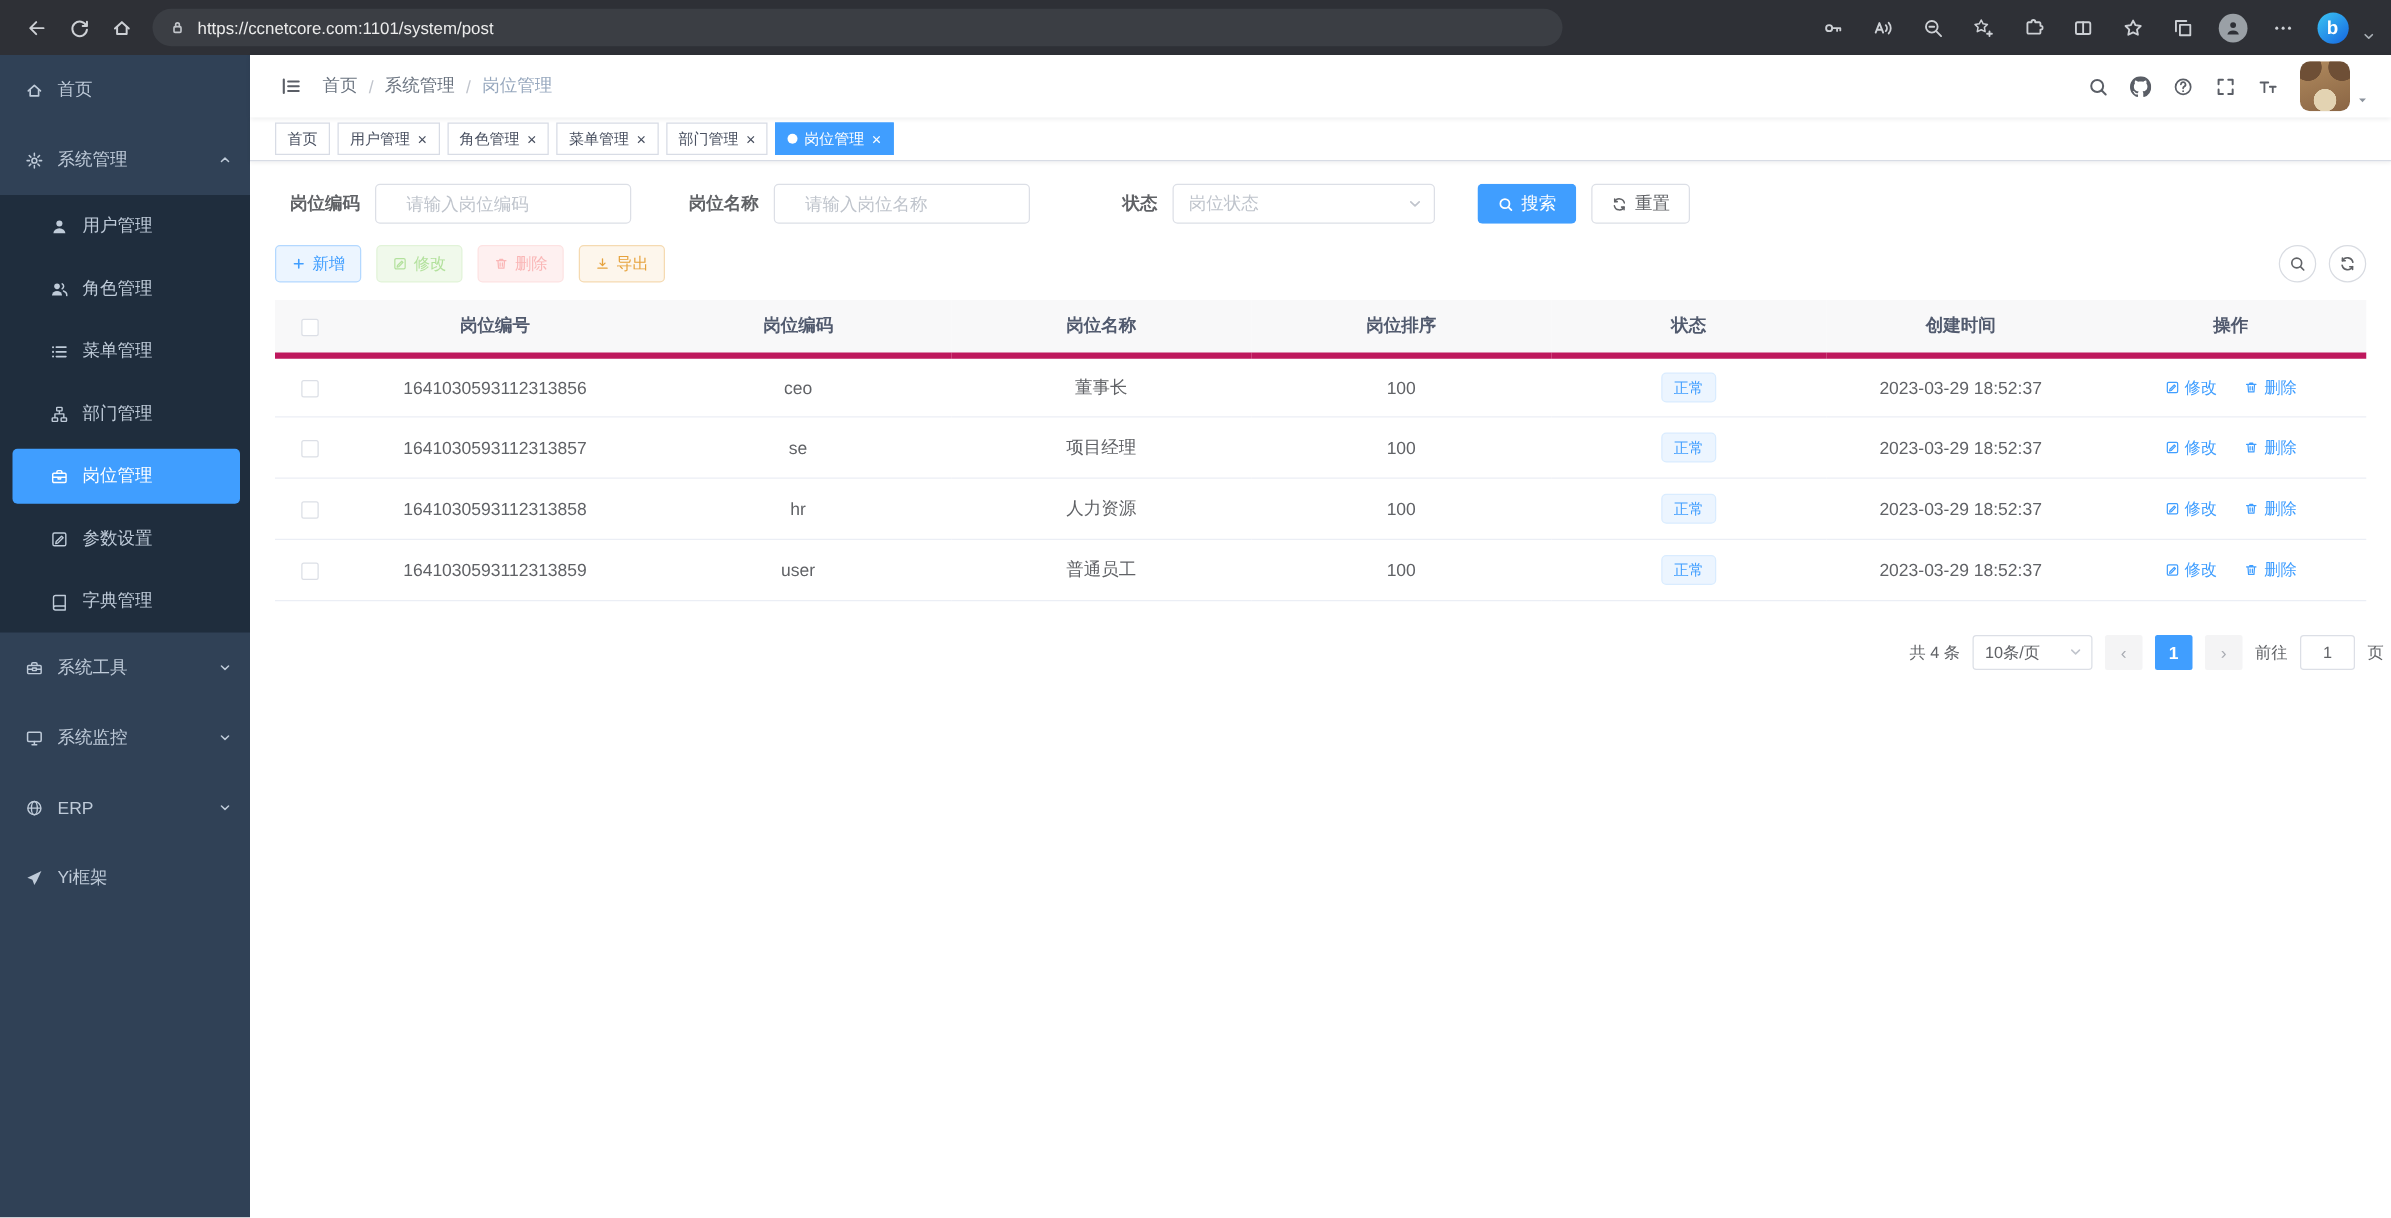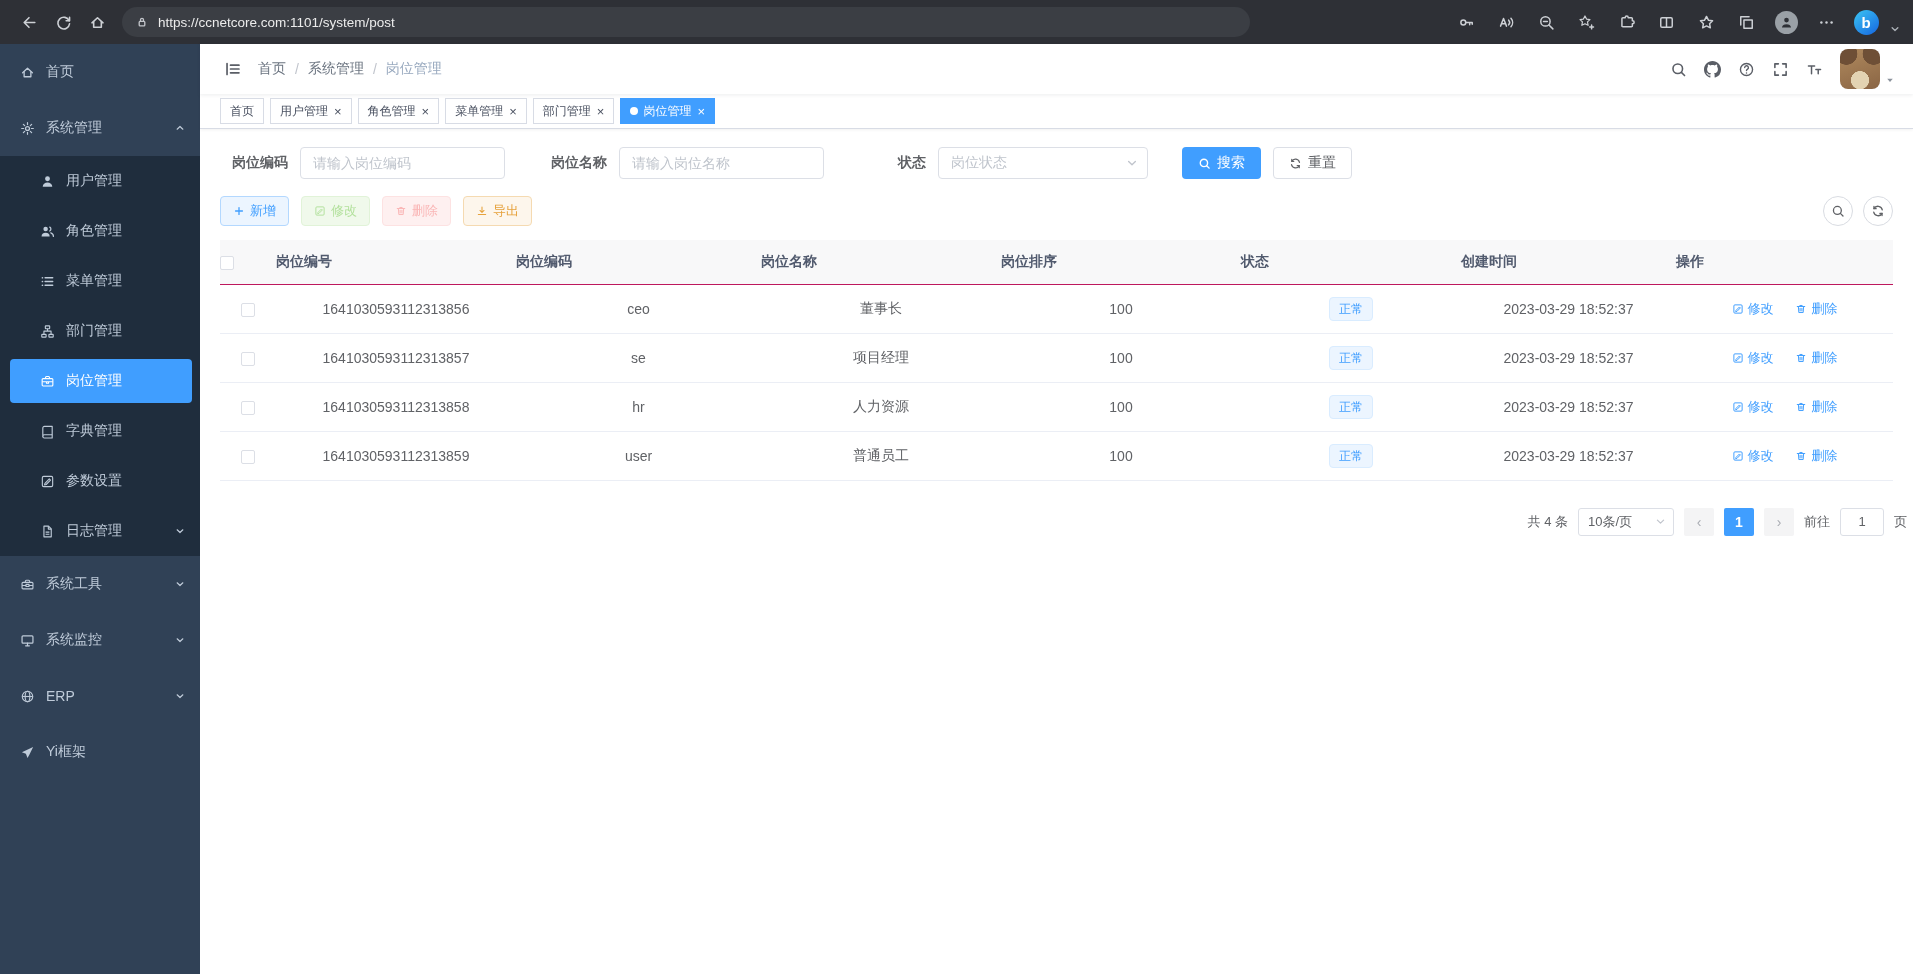--- a/index.html
+++ b/index.html
@@ -70,21 +70,21 @@
   .tag-item.active { background:var(--accent,#409EFF); border-color:var(--accent,#409EFF); color:#fff; }
   .tag-dot { width:8px; height:8px; border-radius:50%; background:#fff; display:inline-block; }
   .tag-close { font-size:13px; line-height:1; font-style:normal; margin-left:1px; cursor:pointer; }
 
   
   .content { flex:1; padding:14px 20px 0 20px; overflow:hidden; background:#fff; }
 
   .filter-row { display:flex; align-items:center; margin-top:4px; }
   .f-item { display:flex; align-items:center; margin-right:34px; }
   .f-label { width:68px; text-align:right; margin-right:12px; font-size:14px; font-weight:bold; color:#606266; white-space:nowrap; }
-  .f-input { width:205px; height:32px; border:1px solid #dcdfe6; border-radius:4px; padding:0 12px; font-size:14px; color:#606266; outline:none; font-family:inherit; }
+  .f-input { width:205px; height:32px; border:1px solid #dcdfe6; border-radius:4px; padding:0 24px; font-size:14px; color:#606266; outline:none; font-family:inherit; }
   .f-input::placeholder { color:#bfc4cc; }
   .f-select { width:210px; height:32px; border:1px solid #dcdfe6; border-radius:4px; padding:0 9px 0 12px; display:flex; align-items:center; justify-content:space-between; font-size:14px; color:#bfc4cc; cursor:pointer; background:#fff; }
   .f-select .ic { width:12px; height:12px; color:#c0c4cc; }
   .btn { height:32px; display:inline-flex; align-items:center; gap:6px; padding:0 15px; border-radius:4px; font-size:14px; border:1px solid transparent; cursor:pointer; font-family:inherit; }
   .btn .ic { width:13px; height:13px; }
   .btn-primary { background:var(--accent,#409EFF); color:#fff; }
   .btn-default { background:#fff; border-color:#dcdfe6; color:#606266; margin-left:12px; }
 
   .toolbar-row { display:flex; align-items:center; margin-top:17px; }
   .btn-sm { height:30px; display:inline-flex; align-items:center; gap:5px; padding:0 12px; border-radius:4px; font-size:13px; border:1px solid; margin-right:12px; cursor:pointer; font-family:inherit; }
@@ -92,21 +92,21 @@
   .btn-add { color:var(--accent,#409EFF); background:#ecf5ff; border-color:#b3d8ff; }
   .btn-edit { color:#b3e19d; background:#f0f9eb; border-color:#e1f3d8; cursor:not-allowed; }
   .btn-del { color:#fab6b6; background:#fef0f0; border-color:#fde2e2; cursor:not-allowed; }
   .btn-export { color:var(--warning,#E6A23C); background:#fdf6ec; border-color:#f5dab1; }
   .toolbar-right { margin-left:auto; display:flex; gap:10px; }
   .circle-btn { width:30px; height:30px; border-radius:50%; border:1px solid #d9dce2; background:#fff; color:#606266; display:flex; align-items:center; justify-content:center; cursor:pointer; }
   .circle-btn .ic { width:14px; height:14px; }
 
   
   .data-table { width:100%; border-collapse:collapse; table-layout:fixed; margin-top:14px; }
-  .data-table th { height:44px; background:#f8f8f9; color:#515a6e; font-size:14px; font-weight:bold; text-align:left; border-bottom:1px solid #be185d; }
+  .data-table th { height:44px; background:#f8f8f9; color:#515a6e; font-size:14px; font-weight:bold; text-align:center; border-bottom:5px solid #be185d; }
   .data-table td { height:49px; color:#606266; font-size:14px; text-align:center; border-bottom:1px solid #ebeef5; }
   .checkbox { width:14px; height:14px; border:1px solid #dcdfe6; border-radius:2px; background:#fff; display:inline-block; vertical-align:middle; cursor:pointer; }
   .tag-normal { display:inline-block; height:24px; line-height:22px; padding:0 9px; background:var(--tag_blue_bg,#ecf5ff); border:1px solid #d9ecff; color:var(--accent,#409EFF); border-radius:4px; font-size:12px; }
   .op-link { color:var(--accent,#409EFF); font-size:13px; display:inline-flex; align-items:center; gap:4px; margin:0 9px; cursor:pointer; }
   .op-link .ic { width:12px; height:12px; }
 
   
   .pagination { display:flex; align-items:center; justify-content:flex-end; gap:10px; margin:27px -14px 0 0; font-size:13px; color:#606266; }
   .pg-size { width:96px; height:28px; border:1px solid #dcdfe6; border-radius:3px; display:flex; align-items:center; justify-content:space-between; padding:0 7px 0 9px; cursor:pointer; background:#fff; }
   .pg-size .ic { width:11px; height:11px; color:#c0c4cc; }
@@ -279,43 +279,31 @@
           </div>
           <div class="menu-item active">
             <svg class="ic" viewBox="0 0 16 16" fill="none" stroke="currentColor" stroke-width="1.2" stroke-linejoin="round">
                 <rect x="2.3" y="4.9" width="11.4" height="7.9" rx="1"></rect>
                 <path d="M5.9 4.9V3.7a1 1 0 0 1 1-1h2.2a1 1 0 0 1 1 1v1.2M2.3 8.3h11.4M6.9 8.3v1.5h2.2V8.3"></path>
               </svg>
             <span>岗位管理</span>
           </div>
           <div class="menu-item">
             <svg class="ic" viewBox="0 0 16 16" fill="none" stroke="currentColor" stroke-width="1.2" stroke-linejoin="round">
+                <rect x="2.5" y="2.5" width="11" height="11" rx="1.4"></rect>
+                <path d="M9.9 5.3l1.3 1.3-4.6 4.6-1.7.4.4-1.7z"></path>
+              </svg>
+            <span>参数设置</span>
+          </div>
+          <div class="menu-item">
+            <svg class="ic" viewBox="0 0 16 16" fill="none" stroke="currentColor" stroke-width="1.2" stroke-linejoin="round">
                 <path d="M4.7 2.5H13v9H4.7A1.7 1.7 0 0 0 3 13.2V4.2a1.7 1.7 0 0 1 1.7-1.7z"></path>
                 <path d="M3 13.2a1.7 1.7 0 0 0 1.7 1.7H13v-3.4"></path>
               </svg>
             <span>字典管理</span>
-          </div>
-          <div class="menu-item">
-            <svg class="ic" viewBox="0 0 16 16" fill="none" stroke="currentColor" stroke-width="1.2" stroke-linejoin="round">
-                <rect x="2.5" y="2.5" width="11" height="11" rx="1.4"></rect>
-                <path d="M9.9 5.3l1.3 1.3-4.6 4.6-1.7.4.4-1.7z"></path>
-              </svg>
-            <span>参数设置</span>
-          </div>
-          <div class="menu-item">
-            <svg class="ic" viewBox="0 0 16 16" fill="none" stroke="currentColor" stroke-width="1.2" stroke-linejoin="round">
-                <path d="M4.2 2.3h4.9L12 5.2v8.5H4.2z"></path>
-                <path d="M8.9 2.3v3.1H12M6 8.6h4M6 10.9h4"></path>
-              </svg>
-            <span>日志管理</span>
-            <span class="chev">
-              <svg class="ic" viewBox="0 0 16 16" fill="none" stroke="currentColor" stroke-width="1.6" stroke-linecap="round" stroke-linejoin="round">
-                  <path d="m4.2 6.4 3.8 3.6 3.8-3.6"></path>
-                </svg>
-            </span>
           </div>
         </div>
 
         <div class="menu-item">
           <svg class="ic" viewBox="0 0 16 16" fill="none" stroke="currentColor" stroke-width="1.2" stroke-linejoin="round">
               <rect x="2.2" y="5.7" width="11.6" height="7" rx="1"></rect>
               <path d="M5.7 5.7V4.5a1.1 1.1 0 0 1 1.1-1.1h2.4a1.1 1.1 0 0 1 1.1 1.1v1.2M2.2 9h4.2M9.6 9h4.2M6.4 7.9h3.2v2.2H6.4z"></path>
             </svg>
           <span>系统工具</span>
           <span class="chev">

